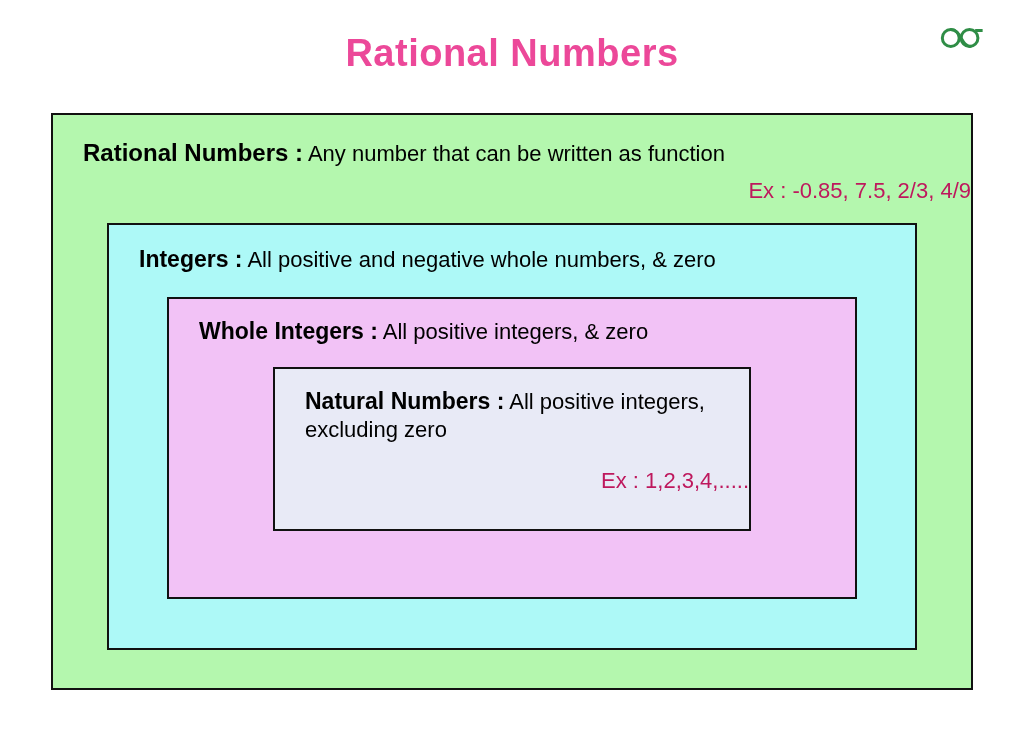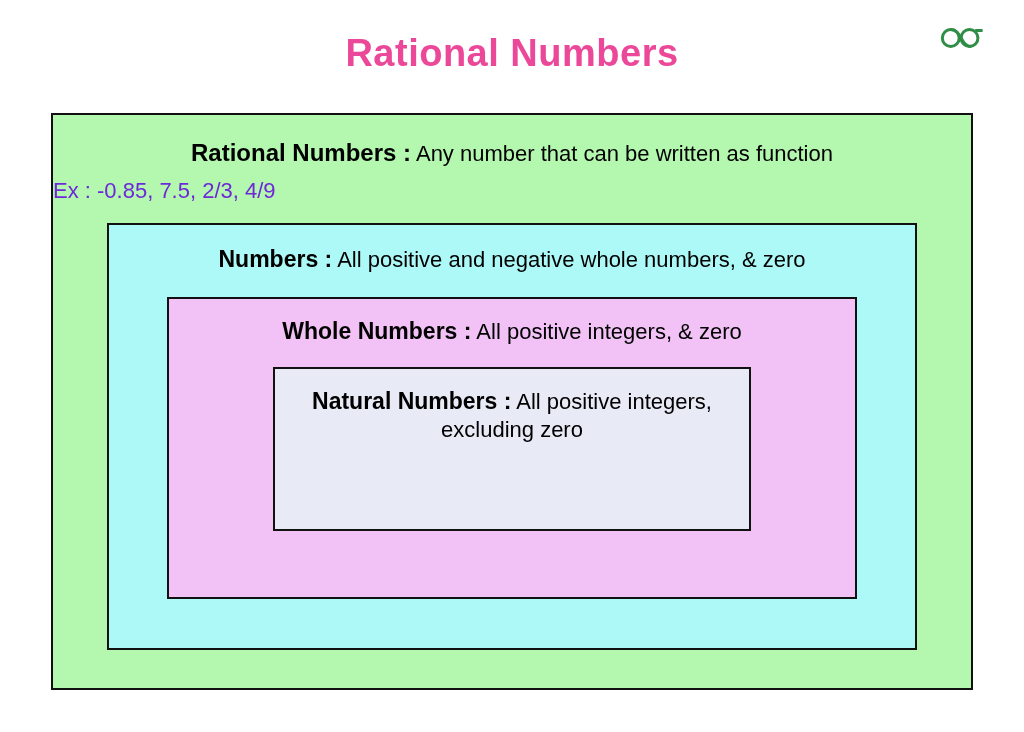--- a/index.html
+++ b/index.html
@@ -44,31 +44,30 @@
     height: 577px;
     box-sizing: border-box;
     border: 2px solid #111111;
     background: #b4f7ae;
     padding-top: 22px;
   }
   .set-label {
     font-weight: bold;
   }
   .line {
-    text-align: left;
+    text-align: right;
     font-size: 22px;
-    color: #6d28d9;
+    color: #be185d;
     line-height: 1.28;
   }
   .headline {
-    text-align: center;
     font-size: 22px;
     color: #000000;
     line-height: 1.3;
-    padding: 0 10px;
+    padding: 0 30px;
   }
   .headline .set-label {
     font-size: 23px;
   }
   .rational-head .set-label { font-size: 24px; }
   .integers {
     box-sizing: border-box;
     margin: 18px auto 0 auto;
     width: 810px;
     height: 427px;
@@ -121,31 +120,32 @@
 <div class="diagram">
 
   <div class="headline rational-head">
     <span class="set-label">Rational Numbers :</span>
     <span>Any number that can be written as function</span>
   </div>
   <div class="line ex">Ex : -0.85, 7.5,  2/3, 4/9</div>
 
   <div class="integers">
     <div class="headline">
-      <span class="set-label">Numbers :</span>
+      <span class="set-label">Integers :</span>
       <span>All positive and negative whole numbers, &amp; zero</span>
     </div>
 
     <div class="whole">
       <div class="headline">
-        <span class="set-label">Whole Numbers :</span>
+        <span class="set-label">Whole Integers :</span>
         <span>All positive integers, &amp; zero</span>
       </div>
 
       <div class="natural">
         <div class="headline">
           <span class="set-label">Natural Numbers :</span>
           <span>All positive integers, excluding zero</span>
         </div>
+        <div class="line ex">Ex : 1,2,3,4,.....</div>
       </div>
     </div>
   </div>
 </div>
 
 </body></html>

